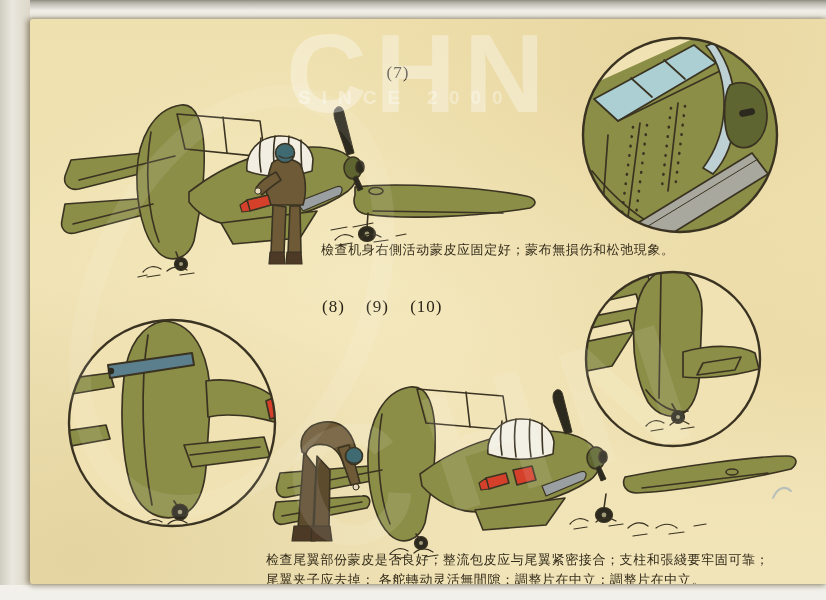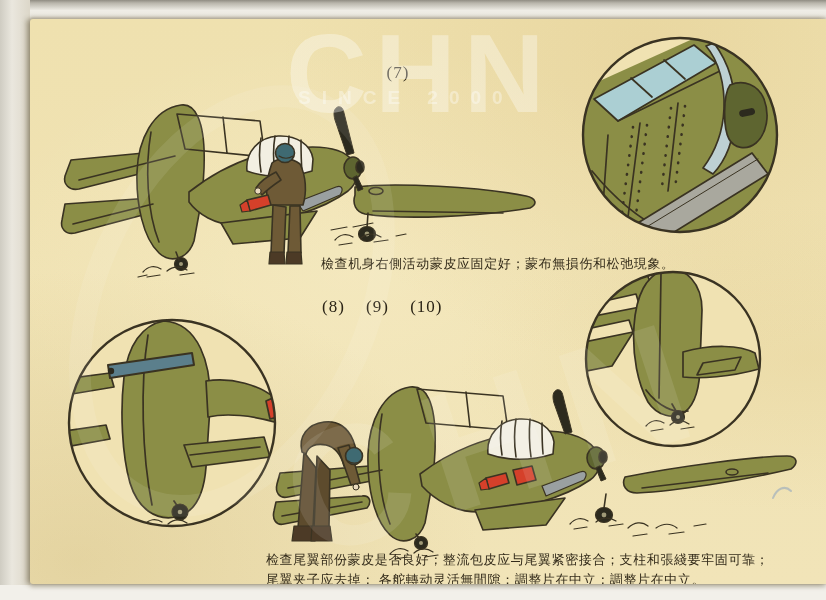--- a/index.html
+++ b/index.html
@@ -164,21 +164,21 @@
         <rect x="161" y="76" width="16" height="7" rx="3.5" transform="rotate(-12 169 79)" stroke="none"></rect>
       </g>
       <g fill="#a9a89e">
         <path d="M50,196 L174,120 L190,141 L72,214 Z"></path>
       </g>
       <path d="M62,198 L180,126" stroke-width="1"></path>
     </g>
     <circle cx="102" cy="102" r="97" fill="none" stroke-width="2.4" stroke="#3a3322"></circle>
   </svg>
 
-  <div class="caption" style="left:291px;top:235px;">檢查机身右側活动蒙皮应固定好；蒙布無損伤和松弛現象。</div>
+  <div class="caption" style="left:291px;top:221px;">檢查机身右側活动蒙皮应固定好；蒙布無損伤和松弛現象。</div>
 
   <div class="fig-label" style="left:292px;top:278px;">
     <span>(8)</span>
     <span>(9)</span>
     <span>(10)</span>
   </div>
 
   <svg class="art" style="left:34px;top:296px;" width="216" height="216" viewBox="0 0 216 216">
     <defs>
         <clipPath id="clipBL">

